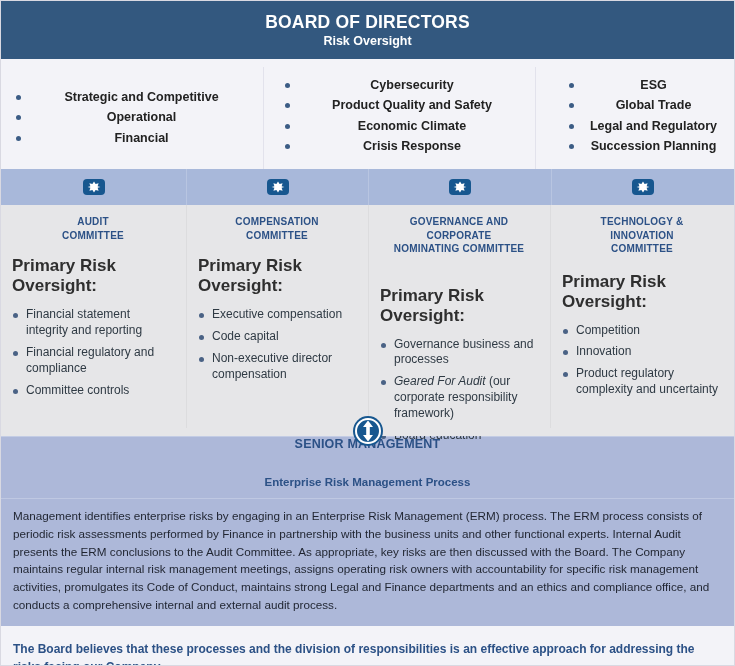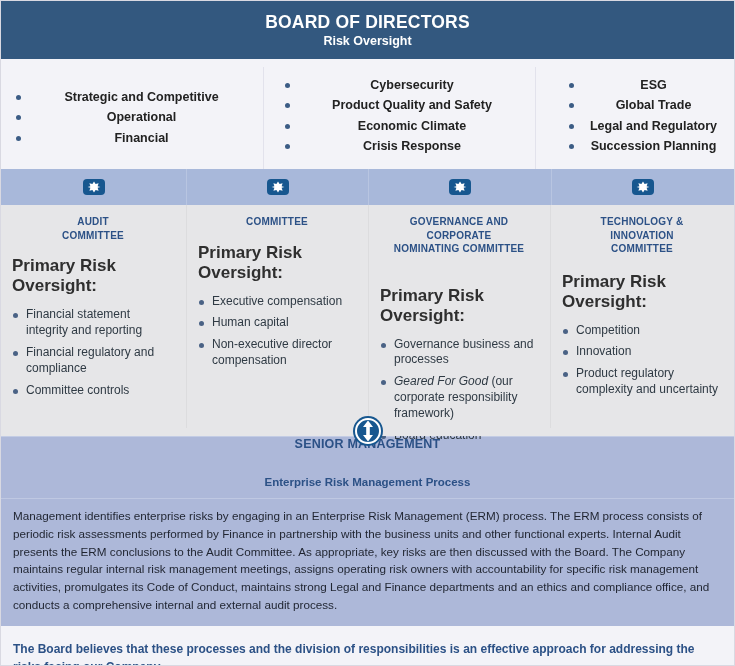--- a/index.html
+++ b/index.html
@@ -301,40 +301,41 @@
       <div class="pro-label">Primary Risk Oversight:</div>
       <ul class="committee-list">
         <li>Financial statement integrity and reporting</li>
         <li>Financial regulatory and compliance</li>
         <li>Committee controls</li>
       </ul>
     </div>
 
     <div class="committee w2">
       <div class="committee-title">
+        <div>COMPENSATION</div>
         <div>COMMITTEE</div>
       </div>
       <div class="pro-label">Primary Risk Oversight:</div>
       <ul class="committee-list">
         <li>Executive compensation</li>
-        <li>Human capital</li>
+        <li>Code capital</li>
         <li>Non-executive director compensation</li>
       </ul>
     </div>
 
     <div class="committee w3">
       <div class="committee-title">
         <div>GOVERNANCE AND</div>
         <div>CORPORATE</div>
         <div>NOMINATING COMMITTEE</div>
       </div>
       <div class="pro-label">Primary Risk Oversight:</div>
       <ul class="committee-list">
         <li>Governance business and processes</li>
-        <li id="geared-item"><em>Geared For Good</em> (our corporate responsibility framework)</li>
+        <li id="geared-item"><em>Geared For Audit</em> (our corporate responsibility framework)</li>
         <li>Board education</li>
       </ul>
     </div>
 
     <div class="committee w4">
       <div class="committee-title">
         <div>TECHNOLOGY &amp;</div>
         <div>INNOVATION</div>
         <div>COMMITTEE</div>
       </div>

